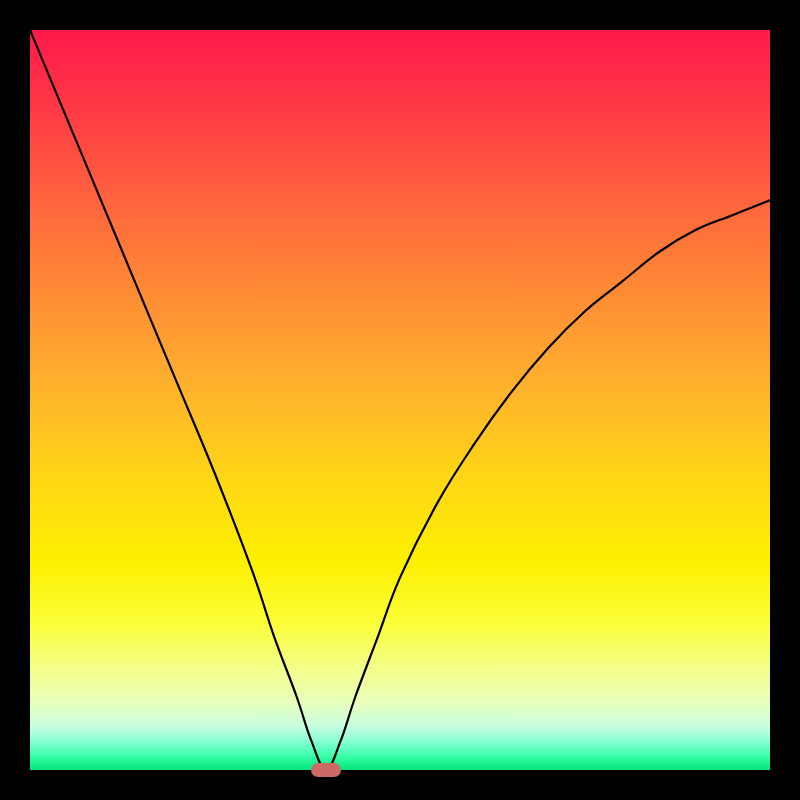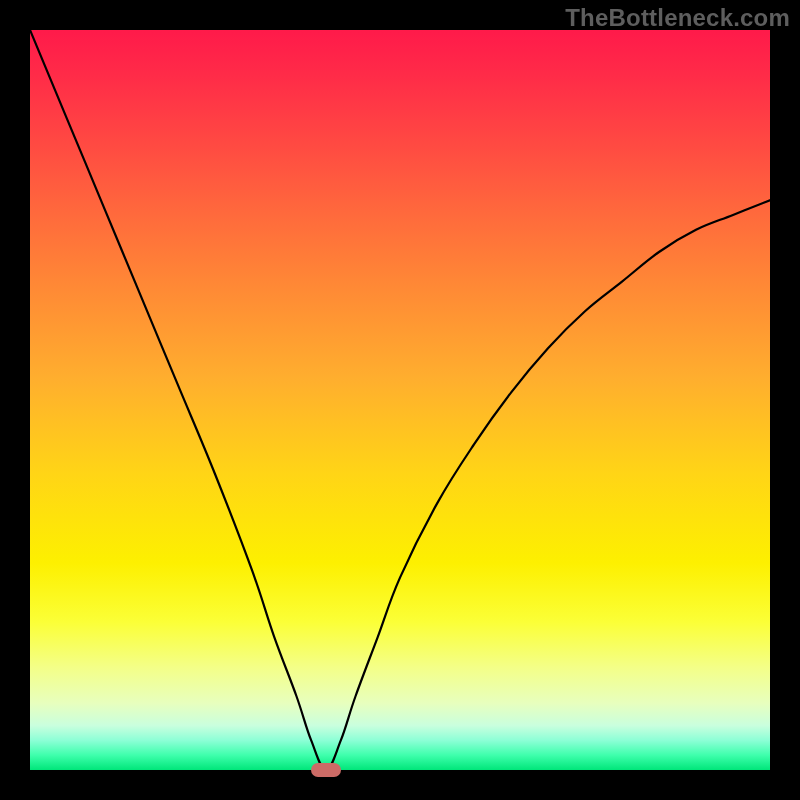--- a/index.html
+++ b/index.html
@@ -60,14 +60,13 @@
 </head>
 <body>
 
 <div class="frame">
   <div class="plot-area">
     <svg class="curve-svg" viewBox="0 0 740 740" preserveAspectRatio="none">
       <path id="curve-path" stroke="#000" stroke-width="2.2" fill="none" stroke-linecap="round" stroke-linejoin="round" d="M 0,0 C 6.66,15.983999999999991 23.68,56.83199999999995 37,88.79999999999995 C 50.32,120.76799999999996 60.68,145.632 74,177.60000000000002 C 87.32,209.56800000000004 97.68,234.432 111,266.4 C 124.32,298.368 134.68,323.23199999999997 148,355.2 C 161.32,387.168 171.68,410.7 185,444 C 198.32,477.3 211.344,510.8960000000001 222,540.2 C 232.656,569.504 236.20800000000003,584.156 244.20000000000002,606.8 C 252.192,629.444 259.74,647.352 266.4,666 C 273.05999999999995,684.648 275.87199999999996,697.0799999999999 281.2,710.4 C 286.528,723.72 290.67199999999997,740 296,740 C 301.32800000000003,740 305.472,723.72 310.8,710.4 C 316.12800000000004,697.0799999999999 318.94000000000005,684.648 325.6,666 C 332.26,647.352 339.80799999999994,628.112 347.79999999999995,606.8 C 355.792,585.4879999999999 359.344,571.576 370,547.6 C 380.656,523.624 393.68000000000006,497.576 407.00000000000006,473.6 C 420.32000000000005,449.624 430.68,434.38 444,414.4 C 457.32,394.41999999999996 467.68,379.91599999999994 481,362.59999999999997 C 494.32,345.284 504.68,332.85200000000003 518,318.20000000000005 C 531.32,303.54800000000006 541.68,293.188 555,281.2 C 568.32,269.212 578.68,262.256 592,251.59999999999997 C 605.32,240.94399999999996 615.68,231.32399999999998 629,222 C 642.32,212.67600000000002 652.68,206.46000000000006 666,199.80000000000007 C 679.32,193.14000000000007 689.68,190.32800000000003 703,185 C 716.32,179.67199999999997 733.34,172.86399999999995 740,170.19999999999993"></path>
     </svg>
     <div id="marker" class="min-marker" style="left: 281px; top: 733px;"></div>
   </div>
-  <div class="watermark">TheBottleneck.com</div>
 </div>
 
 </body></html>

